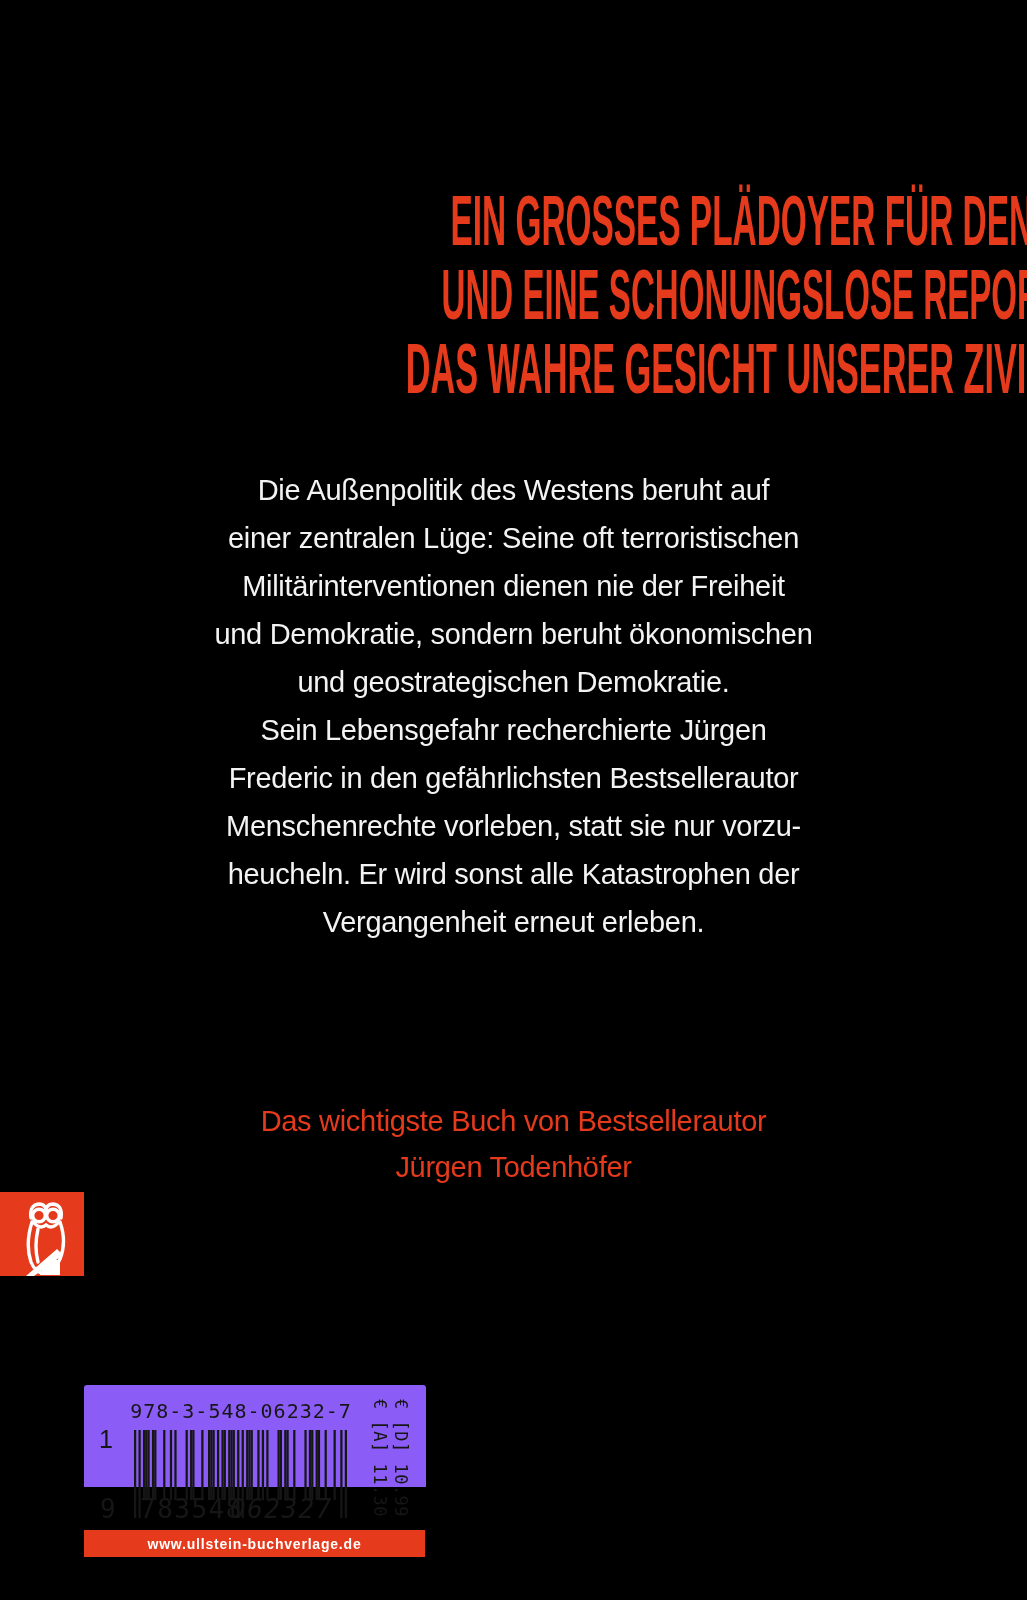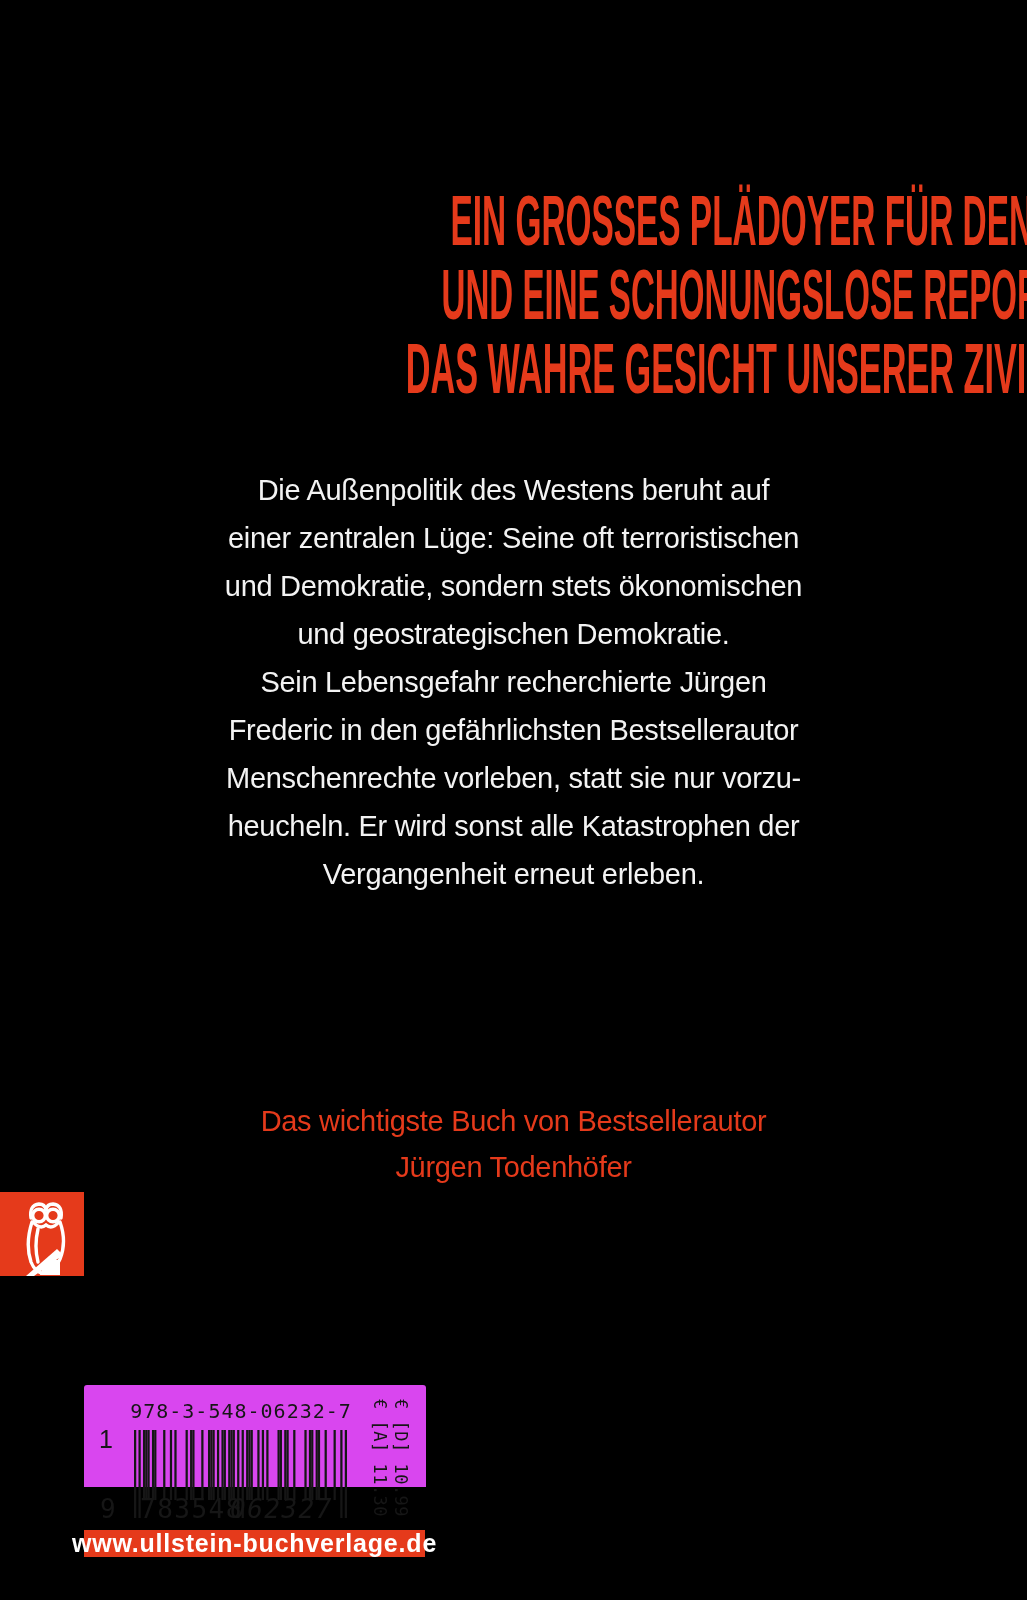--- a/index.html
+++ b/index.html
@@ -72,21 +72,21 @@
   }
   .logo svg { position: absolute; left: 0; top: 0; width: 84px; height: 84px; }
 
   
   .barcode-panel {
     position: absolute;
     left: 84px;
     top: 1385px;
     width: 342px;
     height: 102px;
-    background: #d946ef;
+    background: #8b5cf6;
     border-radius: 3px 3px 0 0;
   }
   .isbn-top {
     position: absolute;
     left: 18px;
     top: 14px;
     width: 278px;
     text-align: center;
     font-family: "DejaVu Sans Mono", monospace;
     font-size: 20px;
@@ -147,40 +147,41 @@
     width: 341px;
     height: 27px;
     background: var(--accent, #e53a1b);
     display: flex;
     align-items: center;
     justify-content: center;
   }
   .website-bar span {
     color: #ffffff;
     font-weight: bold;
-    font-size: 25px;
+    font-size: 14px;
     letter-spacing: 0.8px;
     white-space: nowrap;
   }
 </style>
 </head>
 <body>
 
 <div class="page" style="--bg: #000000; --accent: #e53a1b; --ink: #f3f3f3;">
 
   <div class="headline">
     <div class="headline-line"><span style="transform: scaleX(0.477092);">EIN GROSSES PLÄDOYER FÜR DEN HUMANISMUS</span></div>
     <div class="headline-line"><span style="transform: scaleX(0.47284);">UND EINE SCHONUNGSLOSE REPORTAGE ÜBER</span></div>
     <div class="headline-line"><span style="transform: scaleX(0.489505);">DAS WAHRE GESICHT UNSERER ZIVILISATION</span></div>
   </div>
 
   <div class="blurb">
     <div class="blurb-line">Die Außenpolitik des Westens beruht auf</div>
     <div class="blurb-line">einer zentralen Lüge: Seine oft terroristischen</div>
-    <div class="blurb-line">und Demokratie, sondern stets ökonomischen</div>
+    <div class="blurb-line">Militärinterventionen dienen nie der Freiheit</div>
+    <div class="blurb-line">und Demokratie, sondern beruht ökonomischen</div>
     <div class="blurb-line">und geostrategischen Demokratie.</div>
     <div class="blurb-line">Sein Lebensgefahr recherchierte Jürgen</div>
     <div class="blurb-line">Frederic in den gefährlichsten Bestsellerautor</div>
     <div class="blurb-line">Menschenrechte vorleben, statt sie nur vorzu-</div>
     <div class="blurb-line">heucheln. Er wird sonst alle Katastrophen der</div>
     <div class="blurb-line">Vergangenheit erneut erleben.</div>
   </div>
 
   <div class="tagline">
     <div class="tagline-line">Das wichtigste Buch von Bestsellerautor</div>

